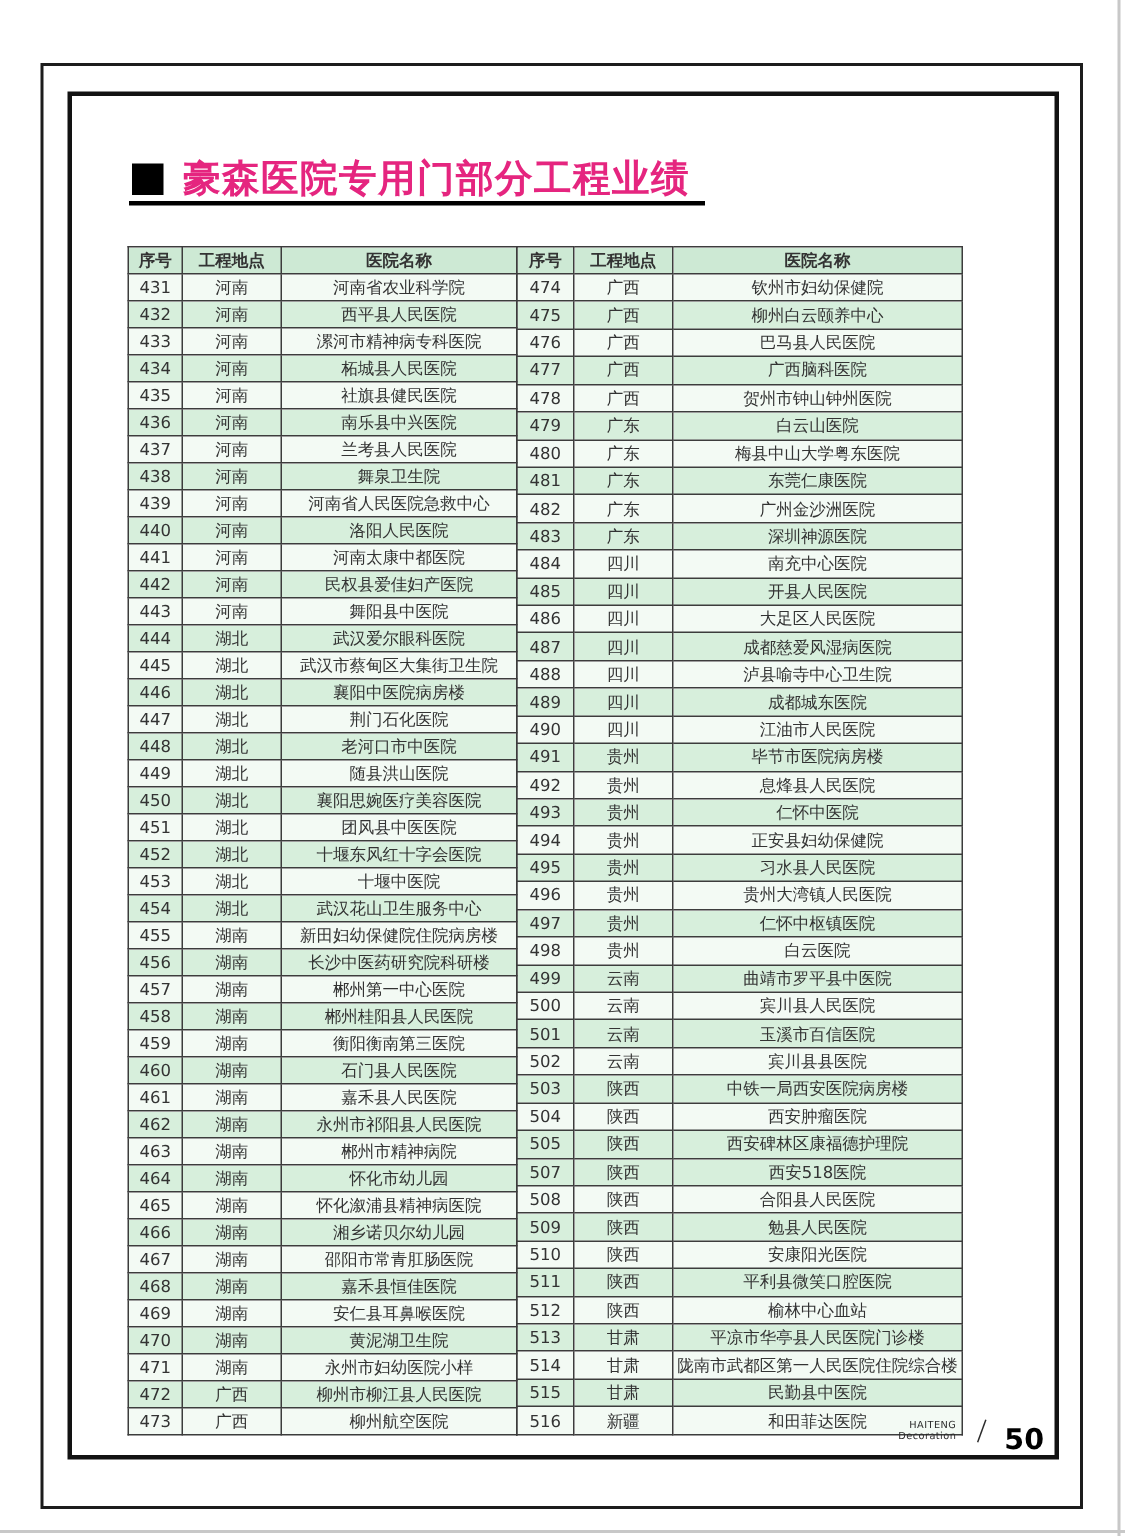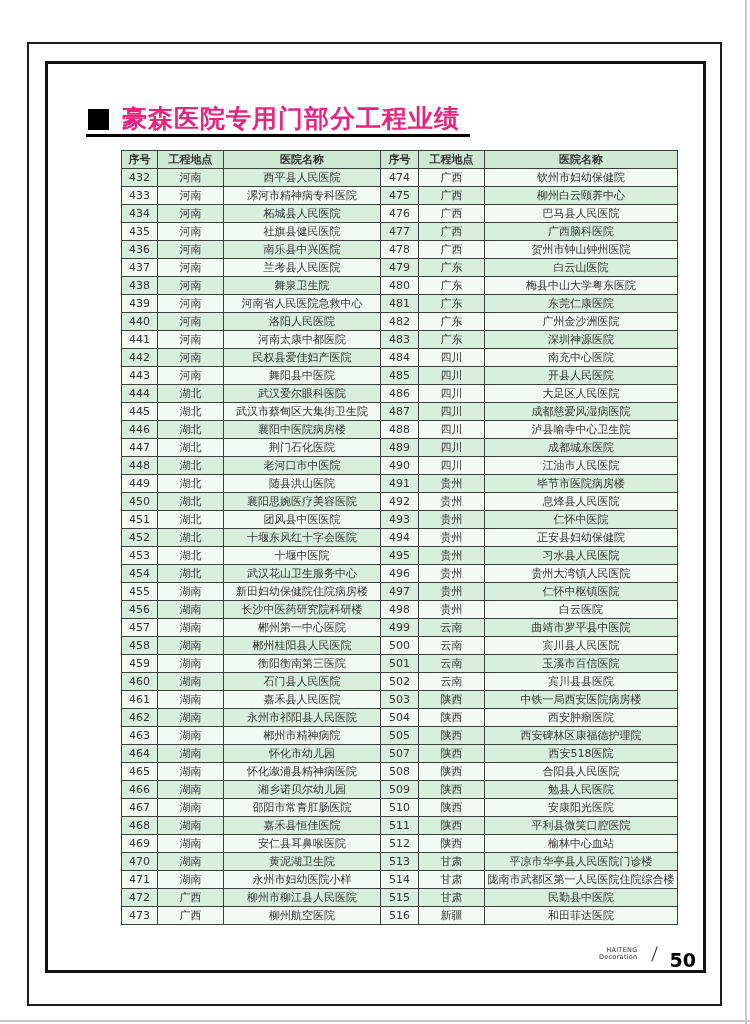--- a/index.html
+++ b/index.html
@@ -44,21 +44,21 @@
   .page-title {
     position: absolute; left: 36px; top: 0;
     font-size: 25px; font-weight: bold; color: var(--title-color);
     letter-spacing: 1px; white-space: nowrap; text-align: right;
   }
   .title-underline {
     position: absolute; left: 0px; top: 32px; width: 384px; height: 3px;
     background: #000;
   }
   .tables-wrap {
-    position: absolute; left: 85px; top: 150px; display: flex; margin-left: 36px;
+    position: absolute; left: 85px; top: 164px; display: flex;
   }
   table {
     border-collapse: collapse;
     table-layout: fixed;
   }
   table.tbl-left  { width: 259px; }
   table.tbl-right { width: 297px; margin-left: -1px; }
   th, td {
     border: 1px solid var(--border-color);
     height: 18px;
@@ -118,20 +118,25 @@
         <col class="c-name">
       </colgroup>
     <thead>
         <tr>
           <th>序号</th>
           <th>工程地点</th>
           <th>医院名称</th>
         </tr>
       </thead>
     <tbody>
+        <tr>
+          <td>431</td>
+          <td>河南</td>
+          <td>河南省农业科学院</td>
+        </tr>
         <tr class="alt">
           <td>432</td>
           <td>河南</td>
           <td>西平县人民医院</td>
         </tr>
         <tr>
           <td>433</td>
           <td>河南</td>
           <td>漯河市精神病专科医院</td>
         </tr>

